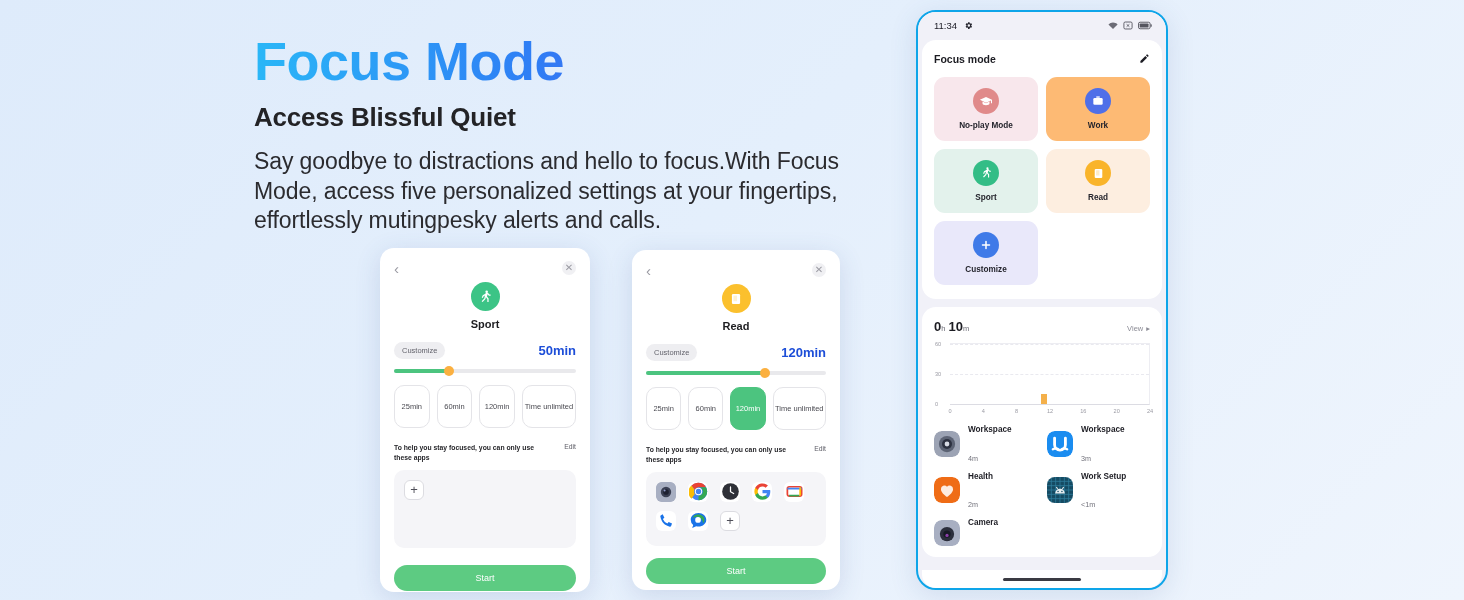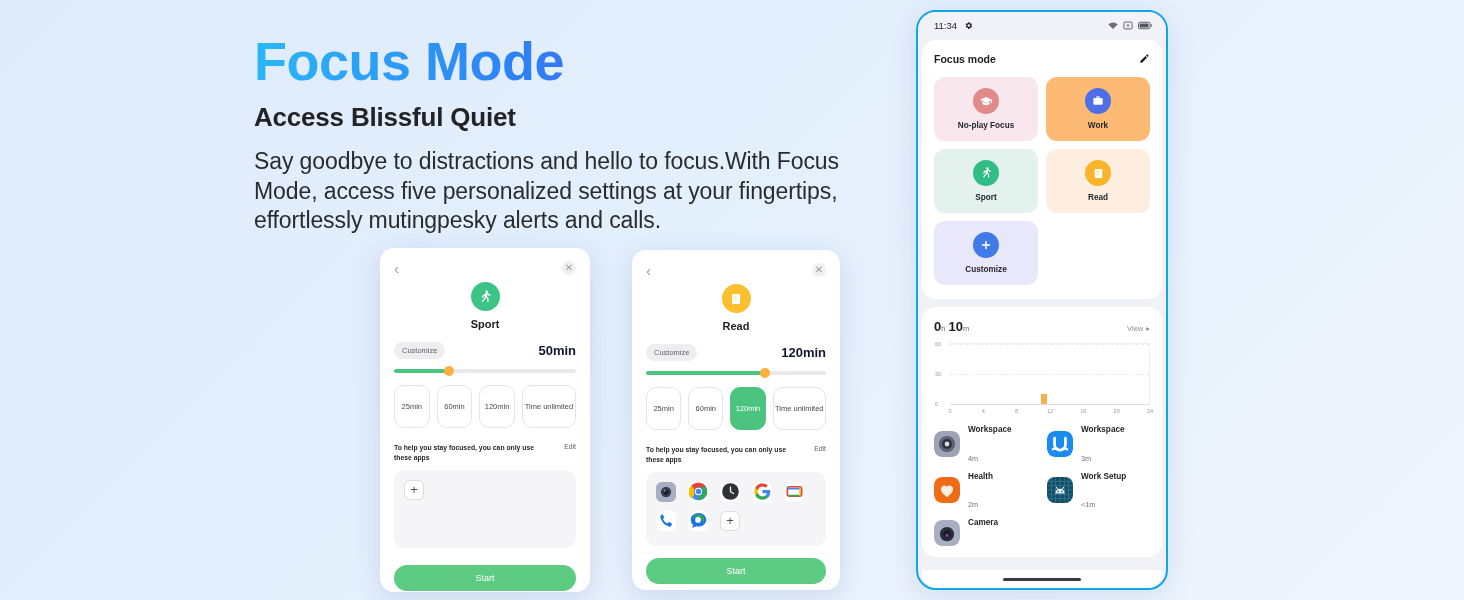--- a/index.html
+++ b/index.html
@@ -37,21 +37,21 @@
               font-size:10px; color:#9a9aa2; line-height:1; }
   .mc-hero { display:flex; flex-direction:column; align-items:center; margin-top:6px; }
   .mc-badge { width:29px; height:29px; border-radius:50%; display:flex; align-items:center; justify-content:center; }
   .mc-badge.green { background:#3cc486; }
   .mc-badge.yellow { background:#fbc02d; }
   .mc-name { font-size:11px; font-weight:700; color:#1d1d20; margin-top:7px; }
 
   .mc-row { display:flex; justify-content:space-between; align-items:center; margin-top:12px; }
   .chip-customize { background:#eeeef1; color:#63636c; font-size:7.5px;
                     padding:4px 8px; border-radius:9px; }
-  .mc-duration { font-size:13px; font-weight:700; color:#0f172a; }
+  .mc-duration { font-size:13px; font-weight:700; color:#1d4ed8; }
 
   .slider { margin-top:10px; height:4px; background:#e9e9ec; border-radius:3px; position:relative; }
   .slider-fill { position:absolute; left:0; top:0; height:4px; background:#4cc47f; border-radius:3px; }
   .slider-knob { position:absolute; top:-3px; width:10px; height:10px; border-radius:50%;
                  background:#fbb040; transform:translateX(-5px); }
 
   .preset-row { display:flex; gap:7px; margin-top:12px; }
   .preset { border:1px solid #e4e4e8; border-radius:10px; font-size:7.5px; color:#4b4b52;
             padding:16px 0; text-align:center; flex:1; white-space:nowrap; }
   .preset.wide { flex:1.55; }
@@ -314,21 +314,21 @@
 
     <div class="tile-grid">
 
       <div class="tile" style="background:#f8e7ec">
         <div class="tile-ico" style="background:#e08a8a">
           <svg width="14" height="14" viewBox="0 0 24 24" fill="#fff">
               <path d="M12 5 1.5 10 12 15l8.5-4v5h1.8v-6L12 5z"></path>
               <path d="M6 13v3.3c0 1.6 2.7 2.9 6 2.9s6-1.3 6-2.9V13l-6 2.9L6 13z"></path>
             </svg>
         </div>
-        <div class="tile-label">No-play Focus</div>
+        <div class="tile-label">No-play Mode</div>
       </div>
 
 
       <div class="tile" style="background:#fdba74">
         <div class="tile-ico" style="background:#4f6fe8">
           <svg width="14" height="14" viewBox="0 0 24 24" fill="#fff">
               <path d="M9.4 4.6h5.2v1.6H9.4z" opacity=".9"></path>
               <rect x="4" y="7" width="16" height="11.6" rx="2.2"></rect>
               <path d="M9 4.4h6v1.4H9z"></path>
             </svg>

